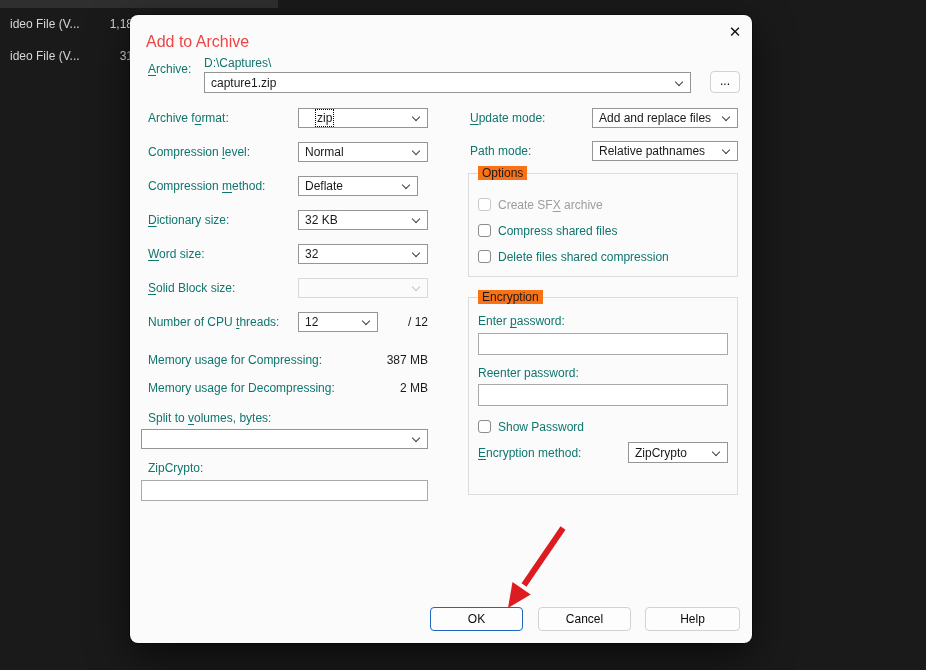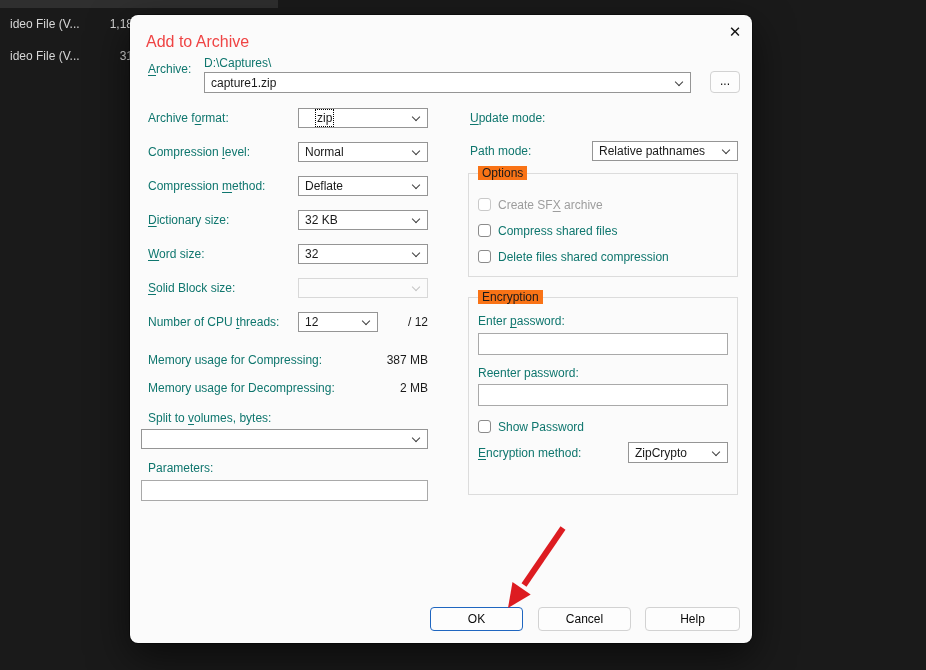--- a/index.html
+++ b/index.html
@@ -87,21 +87,21 @@
       <span>Compression </span><span class="mn">l</span><span>evel:</span>
     </div>
     <div class="combo" style="left:168px; top:127px; width:130px;">
       <span class="cval">Normal</span>
       <span class="chev"></span>
     </div>
 
     <div class="lbl" style="left:18px; top:164px;">
       <span>Compression </span><span class="mn">m</span><span>ethod:</span>
     </div>
-    <div class="combo" style="left:168px; top:161px; width:130px;">
+    <div class="combo" style="left:168px; top:161px; width:120px;">
       <span class="cval">Deflate</span>
       <span class="chev"></span>
     </div>
 
     <div class="lbl" style="left:18px; top:198px;">
       <span></span><span class="mn">D</span><span>ictionary size:</span>
     </div>
     <div class="combo" style="left:168px; top:195px; width:130px;">
       <span class="cval">32 KB</span>
       <span class="chev"></span>
@@ -139,26 +139,30 @@
 
     <div class="lbl" style="left:18px; top:396px;">
       <span>Split to </span><span class="mn">v</span><span>olumes, bytes:</span>
     </div>
     <div class="combo" style="left:11px; top:414px; width:287px;">
       <span class="cval"></span>
       <span class="chev"></span>
     </div>
 
     <div class="lbl" style="left:18px; top:446px;">
-      <span>Parameters:</span><span class="mn"></span><span></span>
+      <span>ZipCrypto:</span><span class="mn"></span><span></span>
     </div>
     <div class="tfield" style="left:11px; top:465px; width:287px; height:21px;" title=""></div>
 
     <div class="lbl" style="left:340px; top:96px;">
       <span></span><span class="mn">U</span><span>pdate mode:</span>
+    </div>
+    <div class="combo" style="left:462px; top:93px; width:146px;">
+      <span class="cval">Add and replace files</span>
+      <span class="chev"></span>
     </div>
 
     <div class="lbl" style="left:340px; top:129px;">
       <span>Path mode:</span><span class="mn"></span><span></span>
     </div>
     <div class="combo" style="left:462px; top:126px; width:146px;">
       <span class="cval">Relative pathnames</span>
       <span class="chev"></span>
     </div>
 

